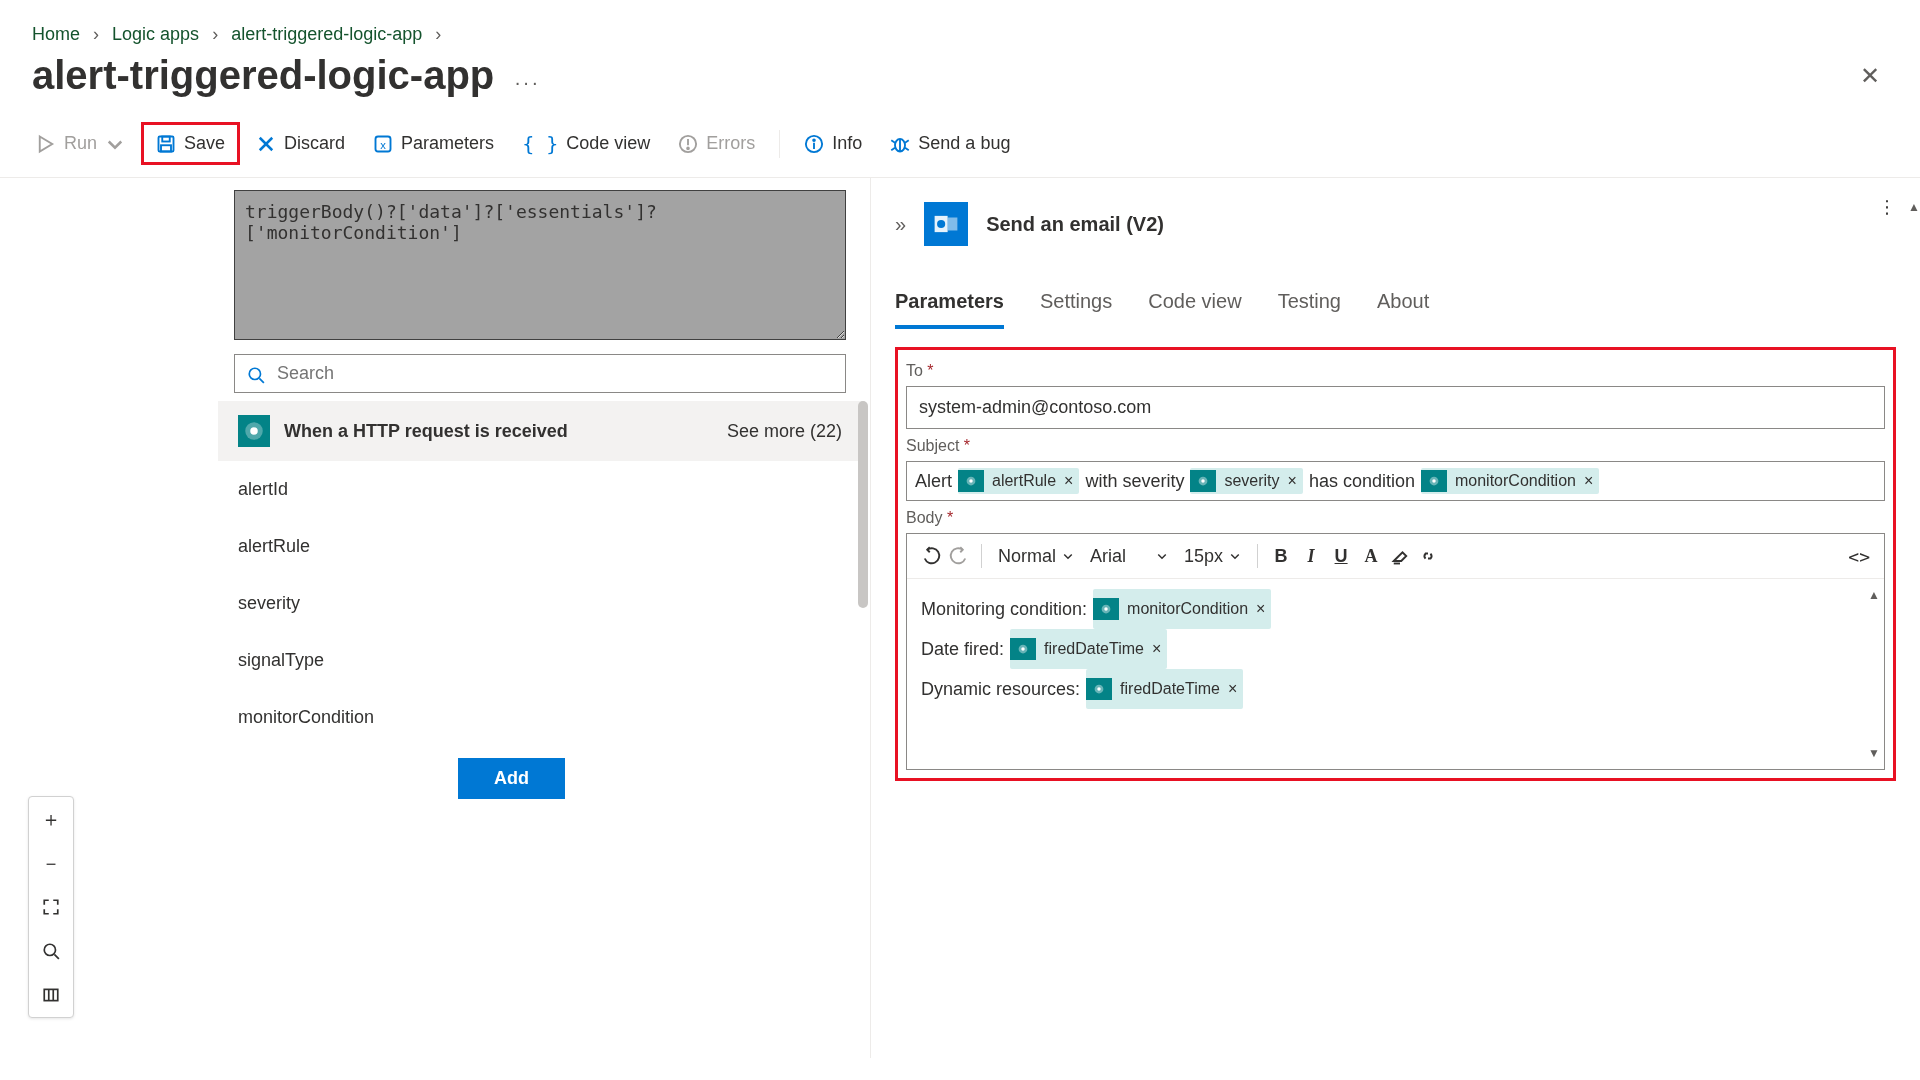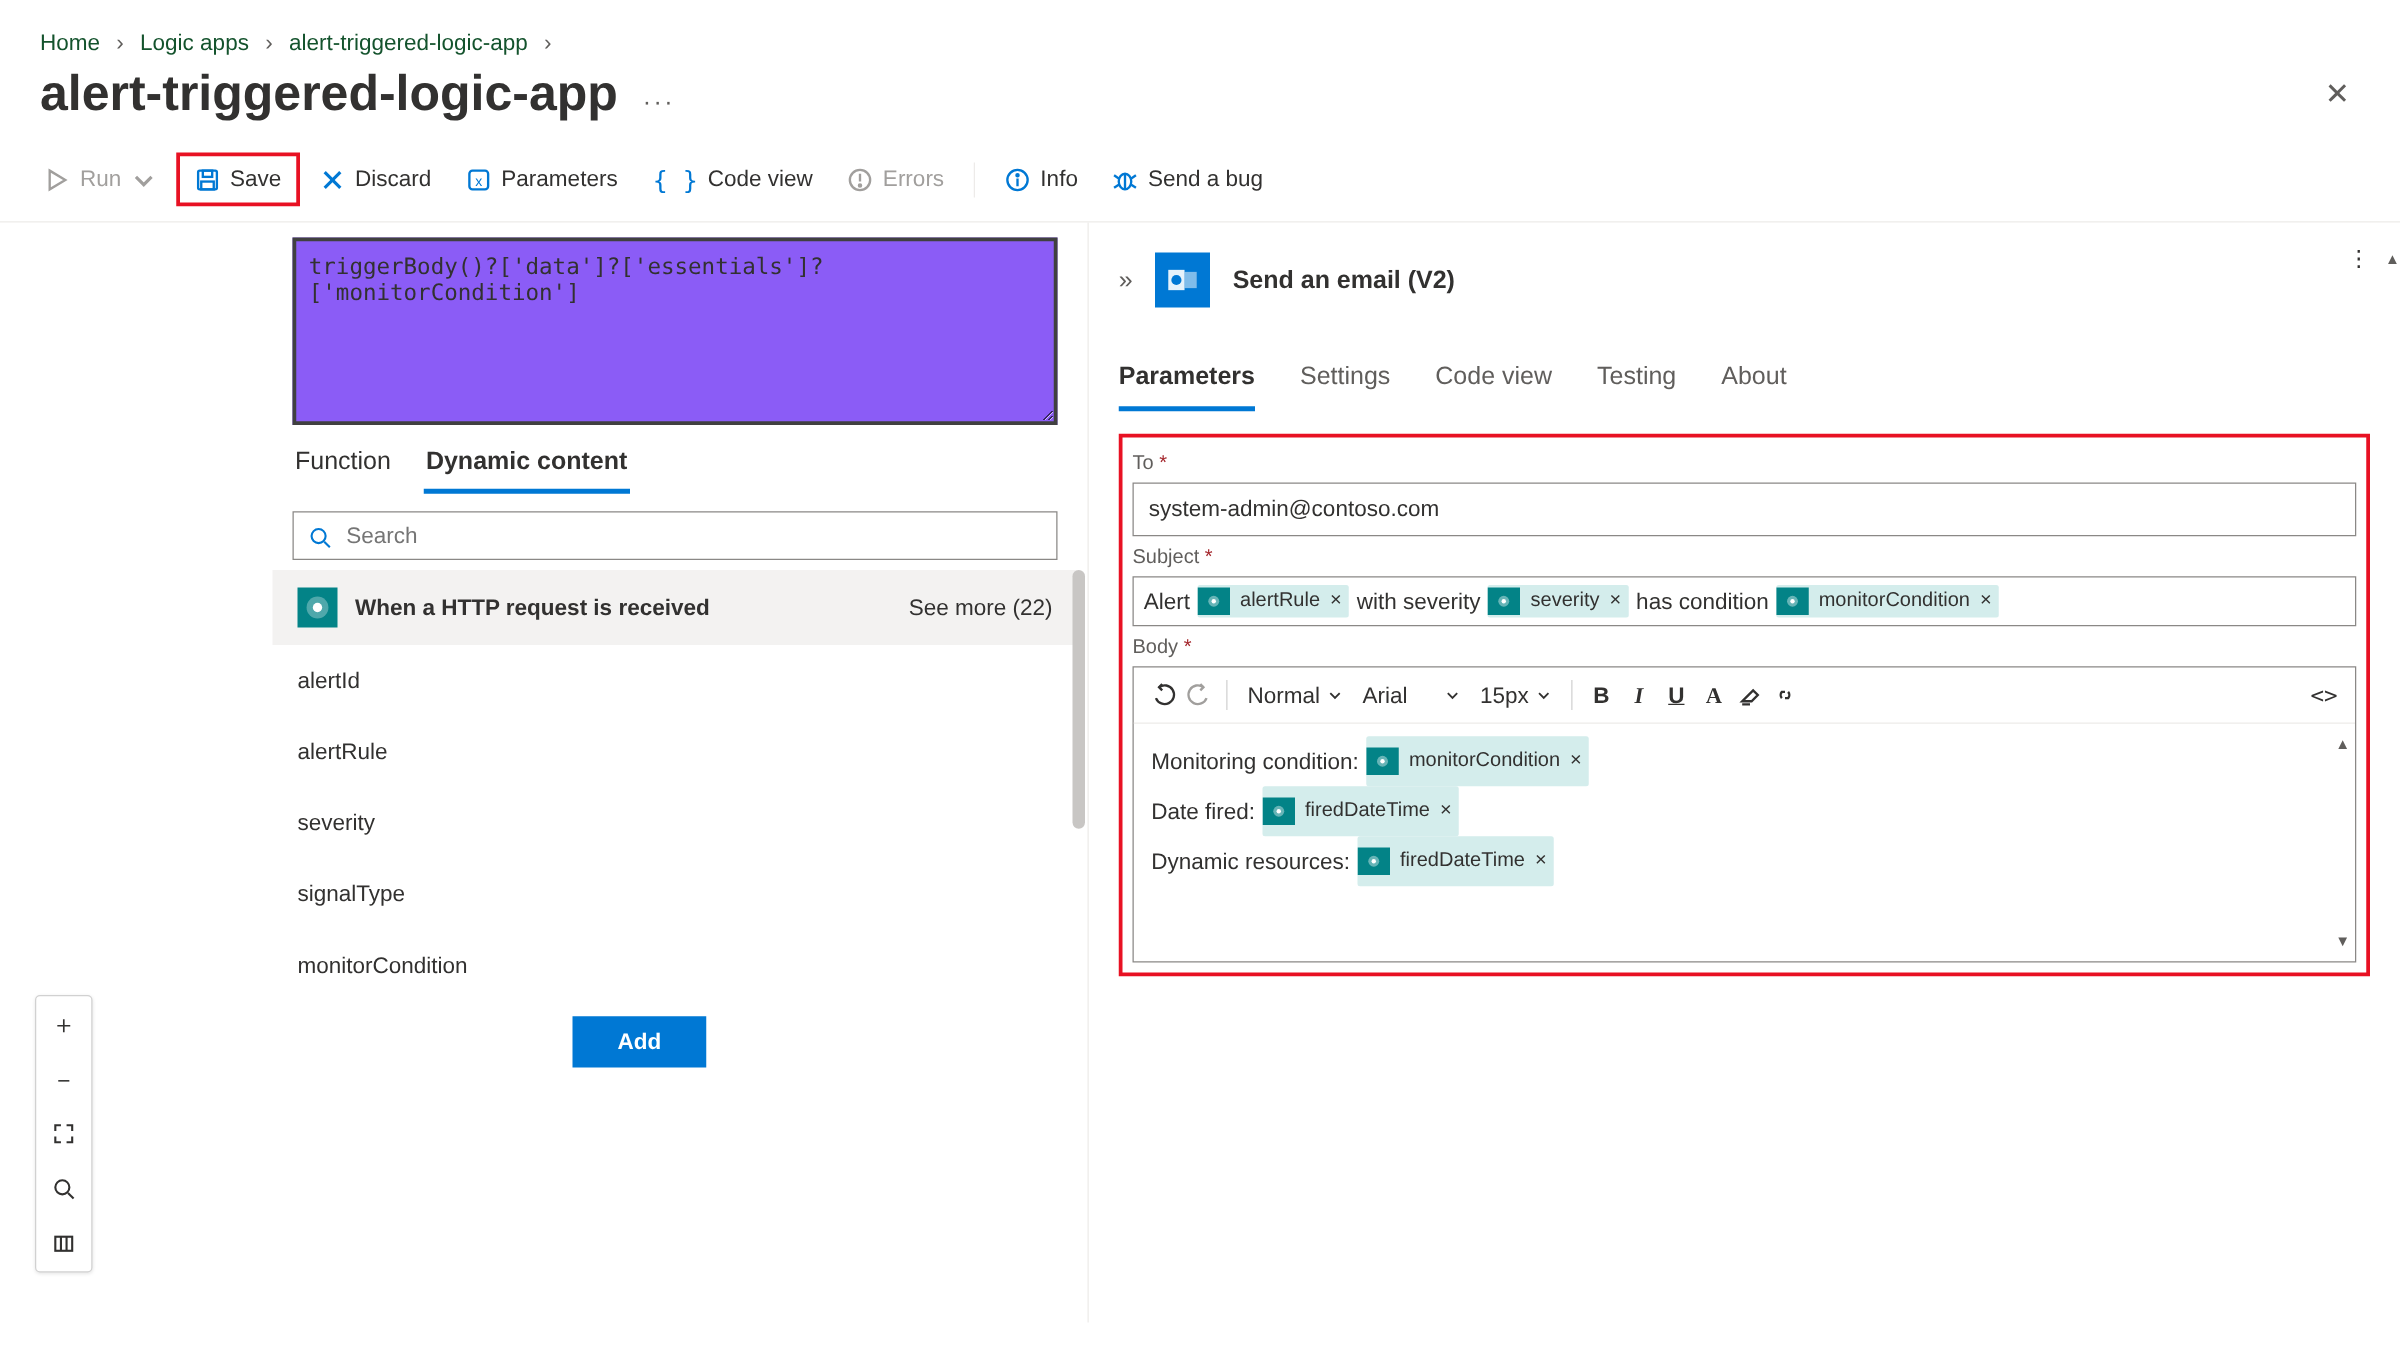--- a/index.html
+++ b/index.html
@@ -21,21 +21,21 @@
 .tb-sep { width: 1px; height: 28px; background: #edebe9; margin: 0 8px; }
 .save-highlight { border: 3px solid #e81123; }
 
 .main-area { display: flex; height: calc(100% - 200px); }
 
 .left-panel { width: 870px; padding-left: 210px; position: relative; }
 .zoom-ctrl { position: absolute; left: 28px; bottom: 40px; border: 1px solid #d1d1d1; border-radius: 4px; background: #fff; display: flex; flex-direction: column; box-shadow: 0 1px 3px rgba(0,0,0,0.1); }
 .zoom-ctrl div { width: 44px; height: 44px; display: flex; align-items: center; justify-content: center; cursor: pointer; font-size: 20px; color: #323130; }
 .zoom-ctrl div:not(:last-child) { }
 
-.expr-box { margin: 12px 24px 0 24px; border: 3px solid #404040; padding: 10px; font-family: 'Consolas', monospace; font-size: 18px; min-height: 150px; resize: both; overflow: auto; background: #8b5cf6; }
+.expr-box { margin: 12px 24px 0 24px; border: 1px solid #404040; padding: 10px; font-family: 'Consolas', monospace; font-size: 18px; min-height: 150px; resize: both; overflow: auto; background: #a3a3a3; }
 
 .fn-tabs { display: flex; gap: 24px; padding: 12px 24px 0; font-size: 20px; }
 .fn-tab { padding: 6px 2px 10px; cursor: pointer; color: #323130; }
 .fn-tab.active { font-weight: 600; border-bottom: 4px solid #0078d4; }
 
 .search-box { margin: 14px 24px 8px; border: 1px solid #8a8886; display: flex; align-items: flex-end; padding: 8px 12px; }
 .search-box svg { width: 18px; height: 18px; stroke: #0078d4; }
 .search-box input { border: none; outline: none; font-size: 18px; margin-left: 12px; flex: 1; }
 
 .dc-section { margin: 0 8px 0 0; font-size: 18px; position: relative; }
@@ -173,24 +173,20 @@
         <line x1="12" y1="11" x2="15" y2="13"></line>
       </svg>
     <span>Send a bug</span>
   </div>
 </div>
 
 <div class="main-area">
   <div class="left-panel">
     <div class="expr-box">triggerBody()?['data']?['essentials']?['monitorCondition']</div>
 
-    <div class="fn-tabs">
-      <div class="fn-tab">Function</div>
-      <div class="fn-tab active">Dynamic content</div>
-    </div>
 
     <div class="search-box">
       <svg viewBox="0 0 16 16" fill="none" stroke-width="1.5">
           <circle cx="7" cy="7" r="5"></circle>
           <line x1="11" y1="11" x2="15" y2="15"></line>
         </svg>
       <input placeholder="Search" style="">
     </div>
 
     <div class="dc-section">

